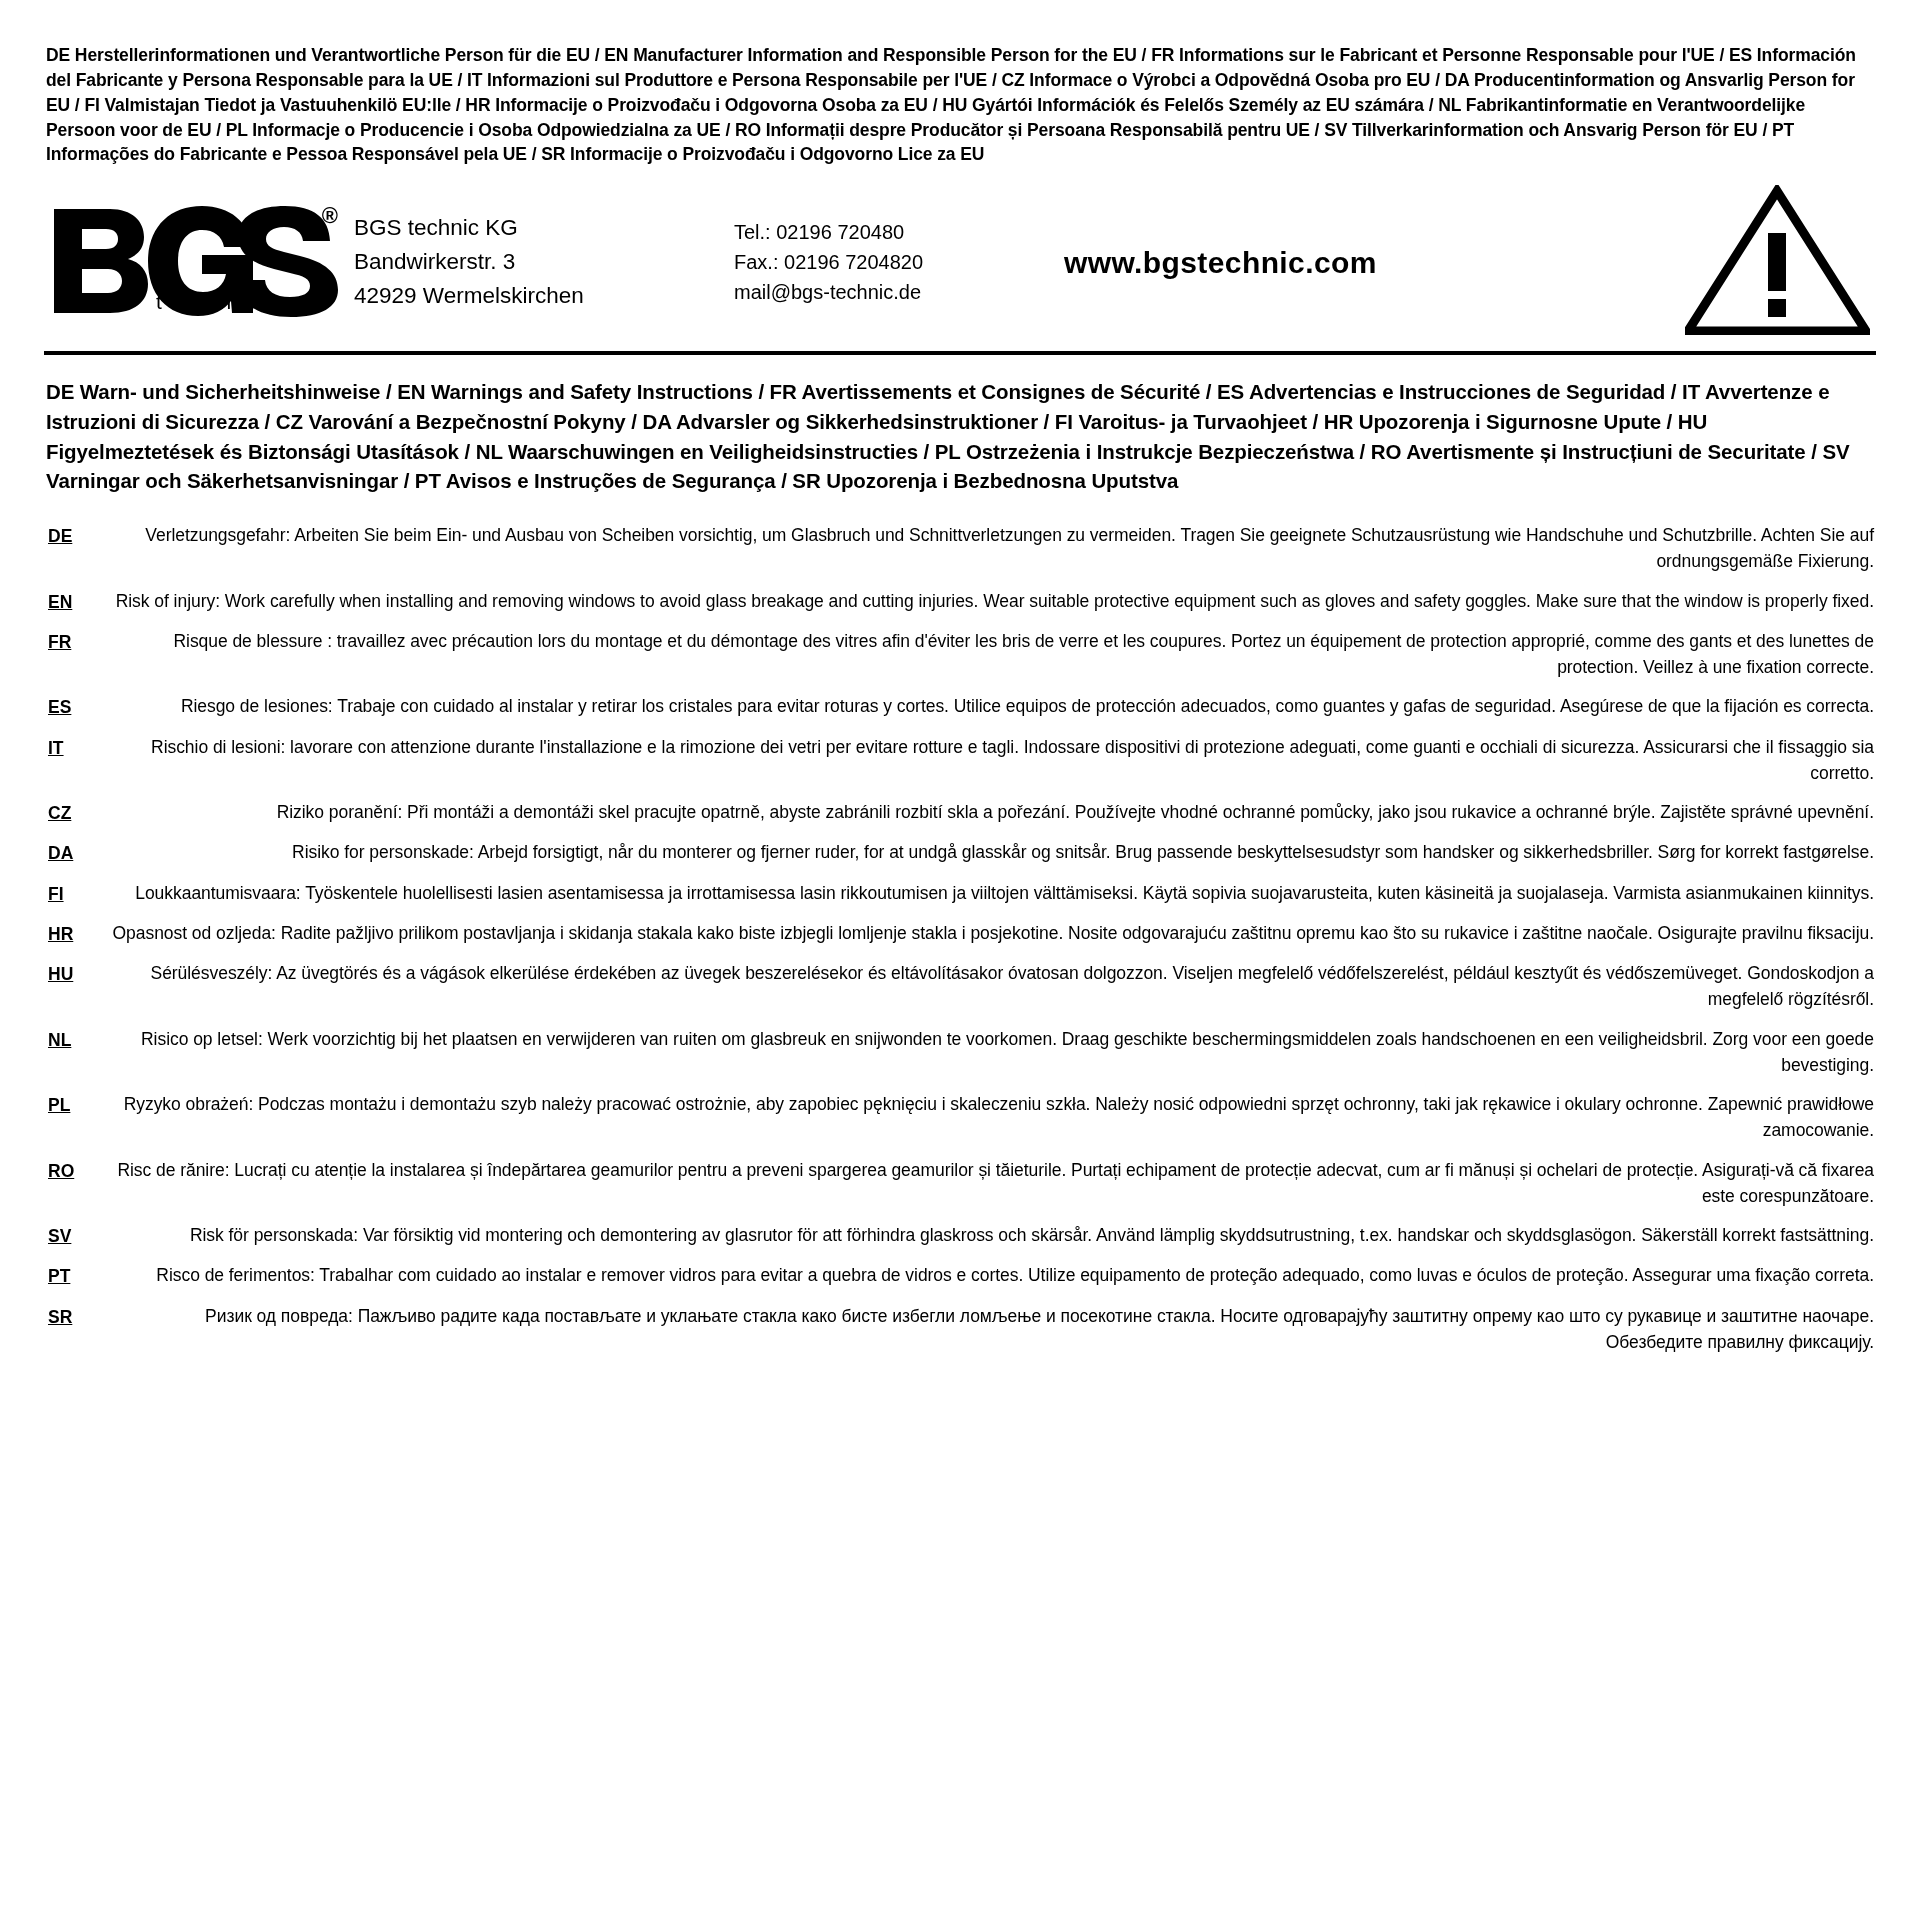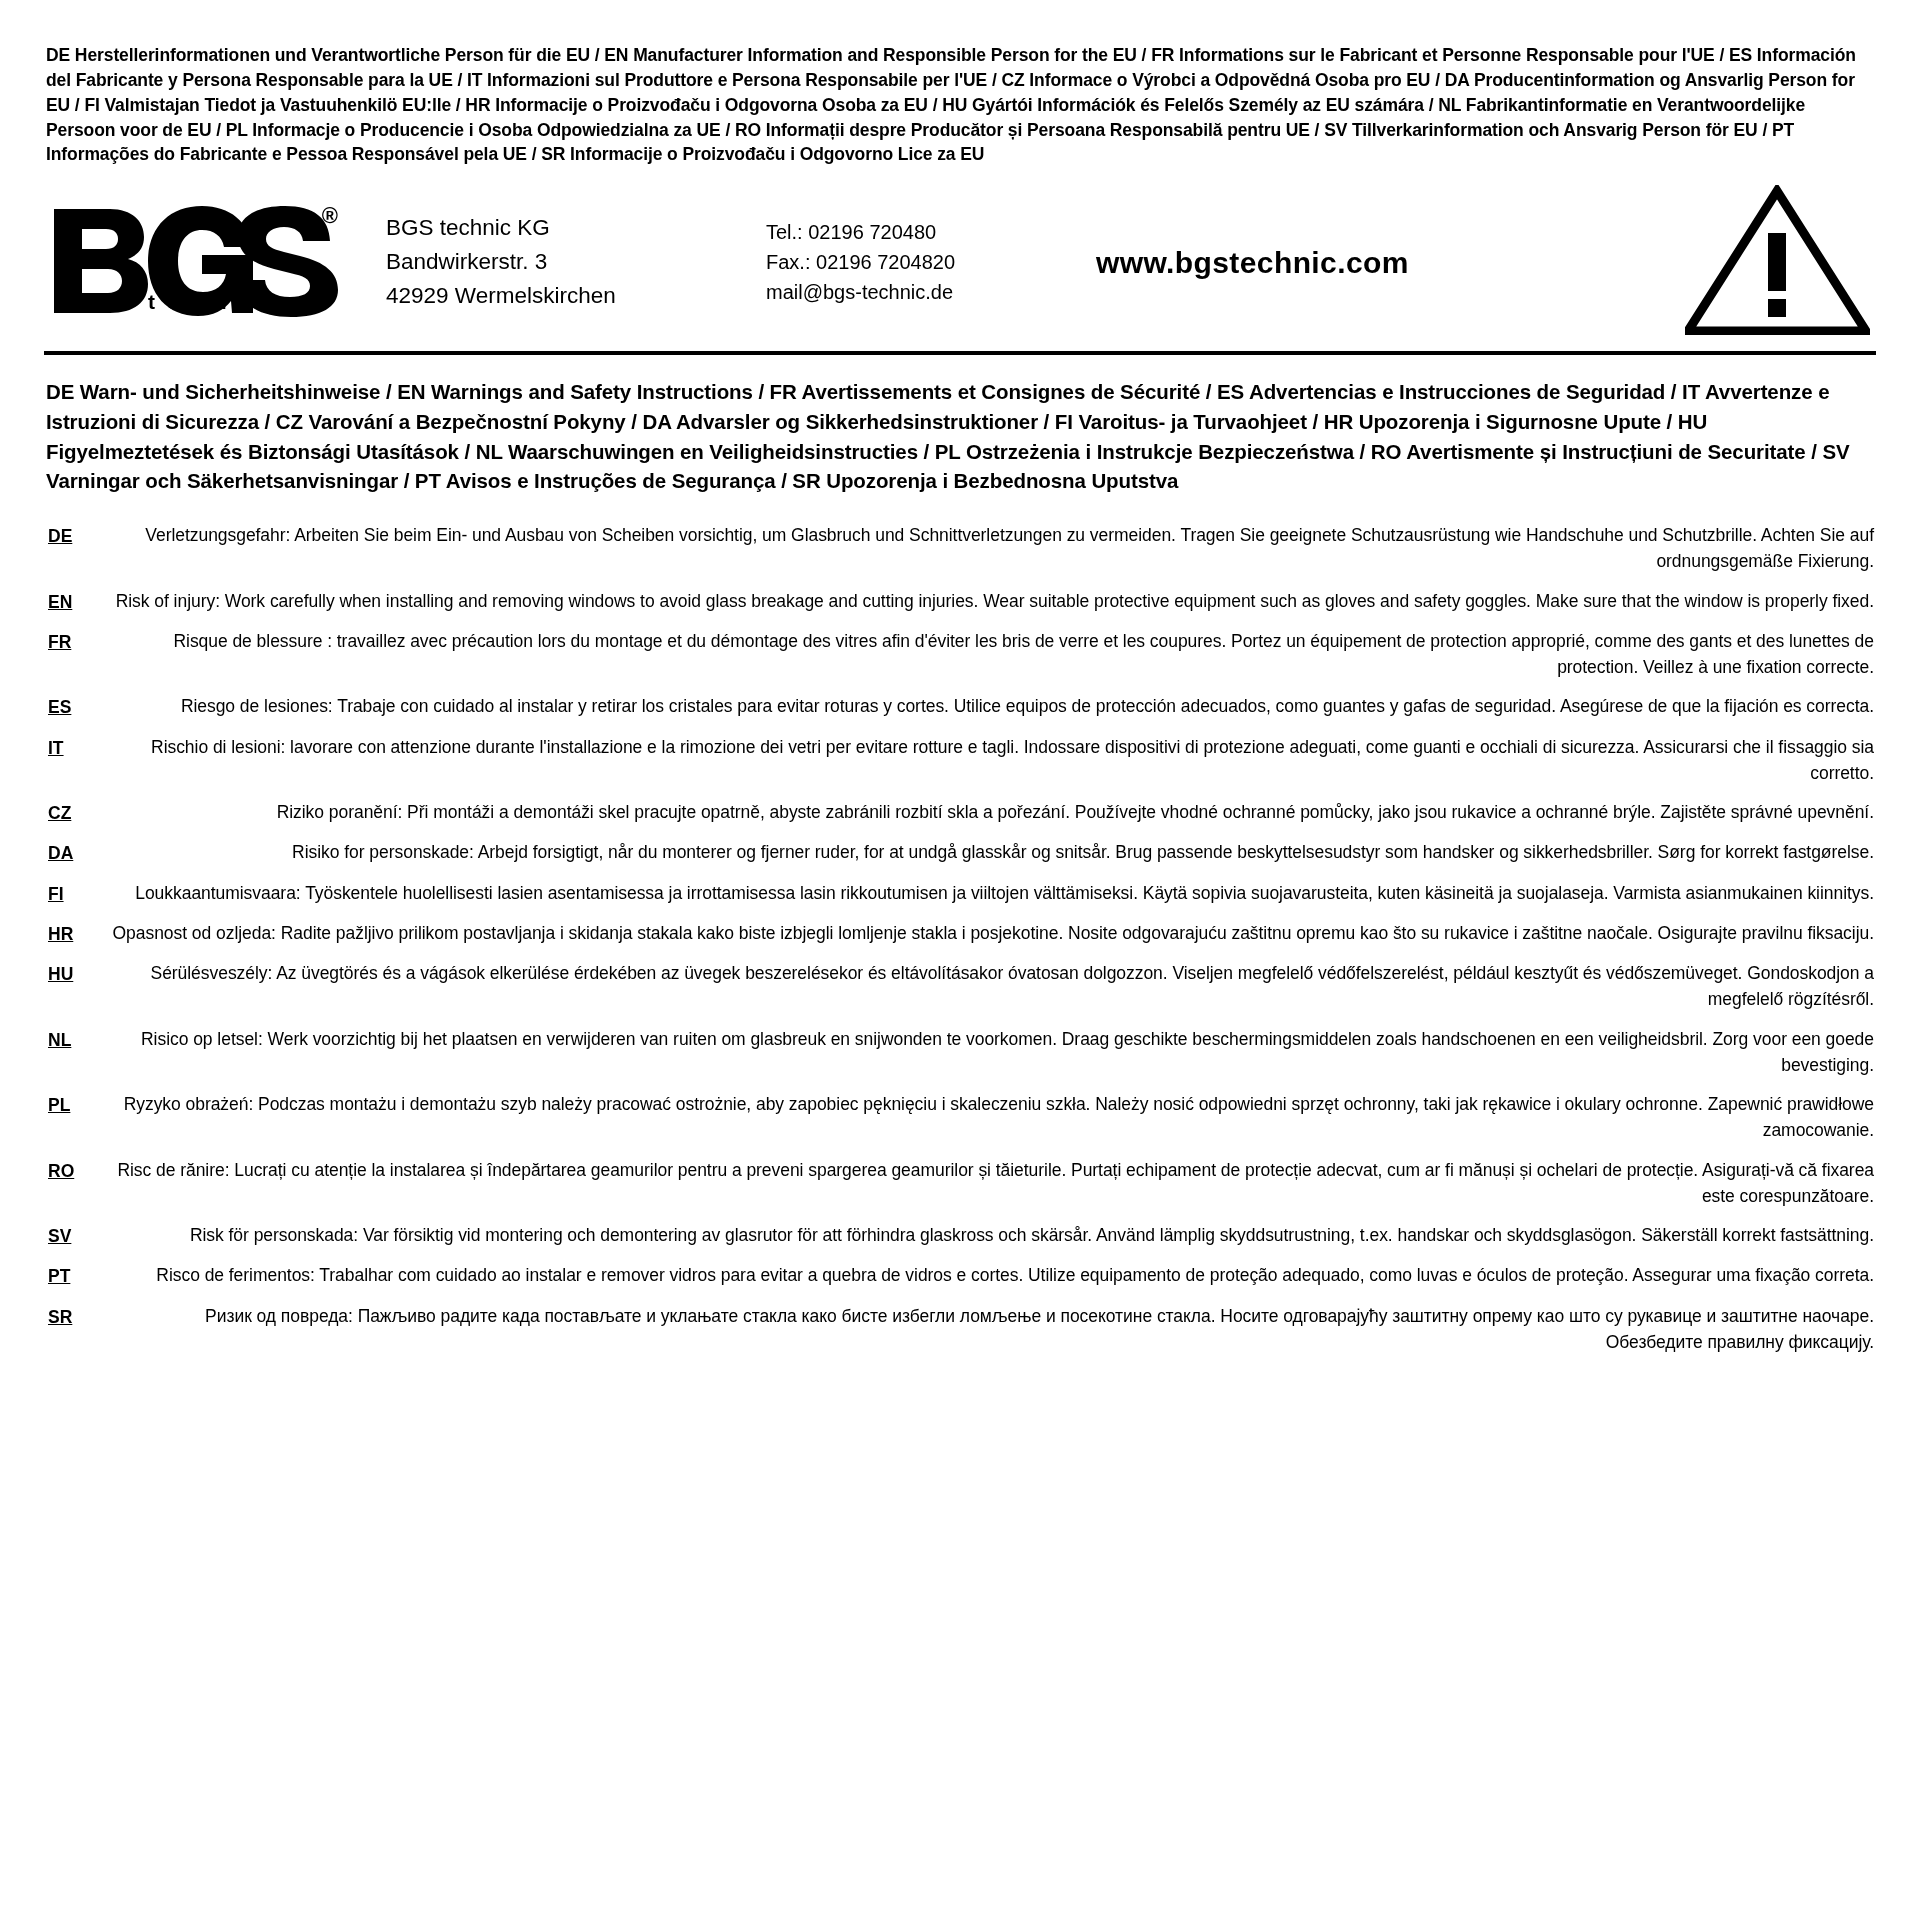--- a/index.html
+++ b/index.html
@@ -51,21 +51,20 @@
     position: relative;
     width: 300px;
   }
   .logo-bgs svg { display: block; }
 
   .addr-col {
     flex: 0 0 380px;
     font-size: 22.5px;
     line-height: 1.52;
     padding-top: 4px;
-    margin-left: 32px;
   }
   .contact-col {
     flex: 0 0 330px;
     font-size: 20px;
     line-height: 1.52;
     padding-top: 4px;
   }
   .web-col {
     flex: 1 1 auto;
     text-align: left;
@@ -130,21 +129,21 @@
       <div class="logo-bgs">
         <svg width="300" height="115" viewBox="0 0 300 115">
 
           <path d="M6,6 L62,6 C84,6 96,18 96,34 C96,45 90,52 80,56 C92,59 100,68 100,81 C100,99 86,110 62,110 L6,110 Z M34,26 L34,46 L58,46 C66,46 70,42 70,36 C70,30 66,26 58,26 Z M34,66 L34,90 L60,90 C69,90 74,85 74,78 C74,71 69,66 60,66 Z" fill="#000"></path>
 
           <path d="M168,44 L140,44 C138,33 130,27 118,27 C103,27 94,39 94,58 C94,77 103,89 119,89 C132,89 140,82 142,71 L118,71 L118,52 L169,52 L169,110 L148,110 L147,98 C140,107 129,113 114,113 C83,113 64,91 64,58 C64,25 85,3 118,3 C146,3 165,19 168,44 Z" fill="#000" transform="translate(36,0)"></path>
 
           <path d="M286,38 L259,38 C258,29 251,24 240,24 C229,24 222,29 222,36 C222,43 228,46 240,49 L256,53 C281,59 294,70 294,87 C294,104 277,114 247,114 C214,114 195,101 193,77 L221,77 C222,88 231,94 246,94 C259,94 266,90 266,83 C266,76 260,73 246,70 L230,66 C206,60 194,49 194,33 C194,14 212,3 241,3 C270,3 285,15 286,38 Z" fill="#000" transform="translate(-4,0)"></path>
         </svg>
         <div style="position:absolute; right:10px; top:0; font-size:22px; font-weight:bold;">®</div>
-        <div style="position:absolute; left:100px; bottom:4px; font-size:21px; font-weight:bold; letter-spacing:3px;">t e c h n i c</div>
+        <div style="position:absolute; left:108px; bottom:4px; font-size:21px; font-weight:normal; letter-spacing:3px;">t e c h n i c</div>
       </div>
     </div>
 
     <div class="addr-col">
       <div>BGS technic KG</div>
       <div>Bandwirkerstr. 3</div>
       <div>42929 Wermelskirchen</div>
     </div>
 
     <div class="contact-col">

